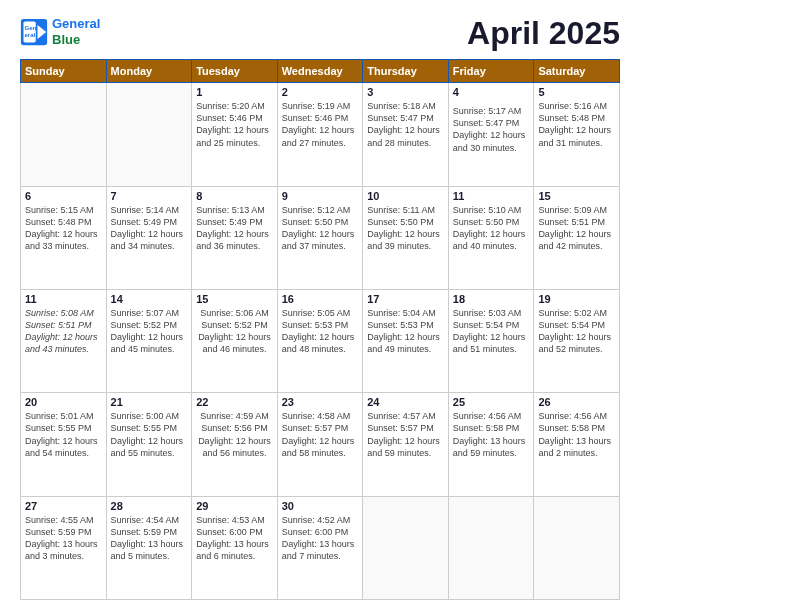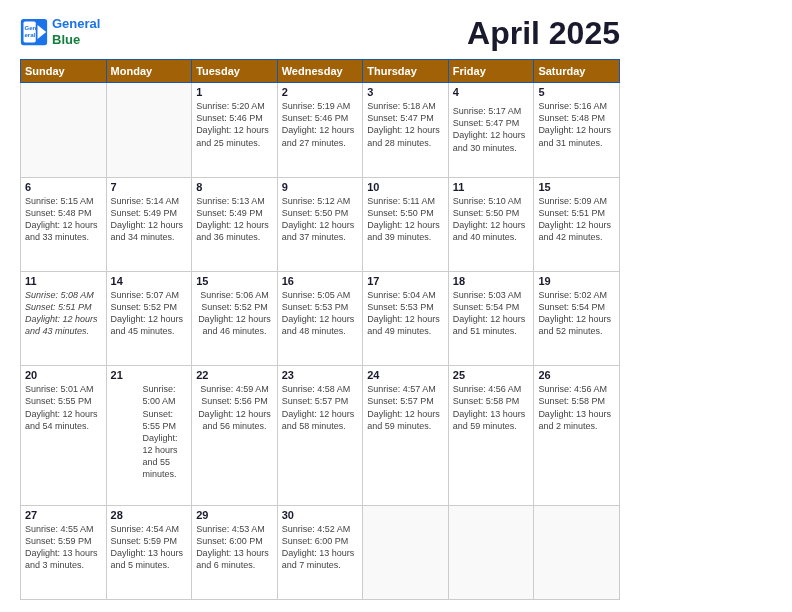--- a/index.html
+++ b/index.html
@@ -273,21 +273,21 @@
         <tr>
           <td>
             <div class="day-num">20</div>
             <div class="day-info" style="white-space: pre-line;">Sunrise: 5:01 AM
 Sunset: 5:55 PM
 Daylight: 12 hours
 and 54 minutes.</div>
           </td>
           <td>
             <div class="day-num">21</div>
-            <div class="day-info" style="white-space: pre-line; margin-left: 32px;">Sunrise: 5:00 AM
+            <div class="day-info" style="white-space: pre-line;">Sunrise: 5:00 AM
 Sunset: 5:55 PM
 Daylight: 12 hours
 and 55 minutes.</div>
           </td>
           <td>
             <div class="day-num">22</div>
             <div class="day-info" style="white-space: pre-line; text-align: center;">Sunrise: 4:59 AM
 Sunset: 5:56 PM
 Daylight: 12 hours
 and 56 minutes.</div>

